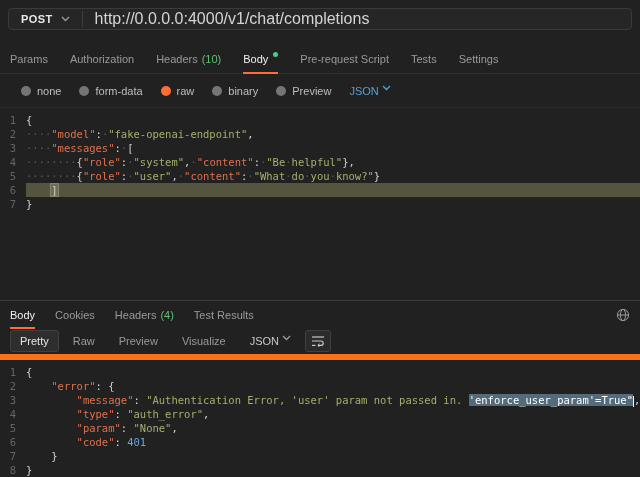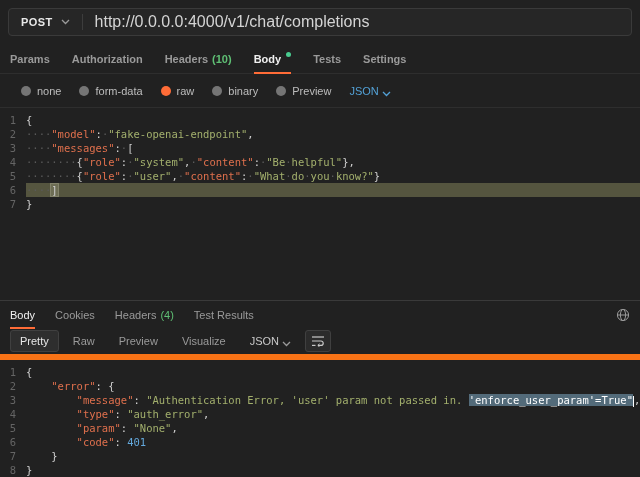--- a/index.html
+++ b/index.html
@@ -8,35 +8,35 @@
     background:#212121;
     font-family:"Liberation Sans", sans-serif;
     color:#c9c9c9;
     font-size:11px;
   }
   .app { display:flex; flex-direction:column; height:100%; }
 
   
   .url-row { padding:8px; height:44px; flex:none; }
   .url-bar {
-    height:28px; display:flex; align-items:center;
+    height:22px; display:flex; align-items:center;
     background:#262626; border:1px solid #3a3a3a; border-radius:4px;
   }
   .method {
     display:flex; align-items:center; gap:8px; padding:0 12px; height:100%;
     cursor:pointer; flex:none;
   }
   .method-label { color:#e8e8e8; font-weight:bold; letter-spacing:.4px; font-size:11px; }
   .vdiv { width:1px; height:16px; background:#3d3d3d; flex:none; }
   .url-text { padding:0 12px; color:#d4d4d4; font-size:16px; flex:1; white-space:nowrap; overflow:hidden; }
 
   
   .req-tabs {
     height:30px; flex:none; display:flex; align-items:stretch; gap:22px;
-    padding:0 10px; border-bottom:1px solid #2e2e2e; color:#9a9a9a;font-weight:bold;
+    padding:0 10px; border-bottom:1px solid #2e2e2e; color:#9a9a9a;
   }
   .tab { display:flex; align-items:center; position:relative; cursor:pointer; white-space:nowrap; }
   .tab.active { color:#f0f0f0; }
   .tab.active::after {
     content:""; position:absolute; left:0; right:0; bottom:-1px; height:2px; background:#ff6c37;
   }
   .count { color:#5fbf74; margin-left:4px; }
   .green-dot {
     width:5px; height:5px; border-radius:50%; background:#49cc90;
     margin-left:5px; transform:translateY(-4px);
@@ -46,21 +46,21 @@
   .bodytype-row {
     height:34px; flex:none; display:flex; align-items:center; gap:18px;
     padding:0 21px; border-bottom:1px solid #2e2e2e; color:#bdbdbd;
   }
   .radio-item { display:flex; align-items:center; cursor:pointer; white-space:nowrap; }
   .radio {
     width:10px; height:10px; border-radius:50%; background:#757575;
     display:inline-block; margin-right:6px; flex:none;
   }
   .radio.selected { background:#ff6c37; }
-  .lang-select { display:flex; align-items:flex-end; gap:3px; cursor:pointer; }
+  .lang-select { display:flex; align-items:flex-start; gap:3px; cursor:pointer; }
   .lang-select.blue { color:#53a1d6; }
   .chev { display:inline-flex; }
 
   
   .editor {
     background:#212121; padding-top:5px;
     font-family:"DejaVu Sans Mono", monospace; font-size:10.5px;
     overflow:hidden;
   }
   #request-editor { flex:1; }
@@ -135,20 +135,23 @@
         <span>Authorization</span>
       </div>
     <div class="tab">
       <span>Headers</span>
       <span class="count">(10)</span>
     </div>
     <div class="tab active">
       <span>Body</span>
       <span class="green-dot"></span>
     </div>
+    <div class="tab">
+        <span>Pre-request Script</span>
+      </div>
     <div class="tab">
         <span>Tests</span>
       </div>
     <div class="tab">
         <span>Settings</span>
       </div>
   </div>
 
   <div class="bodytype-row">
     <div class="radio-item">

